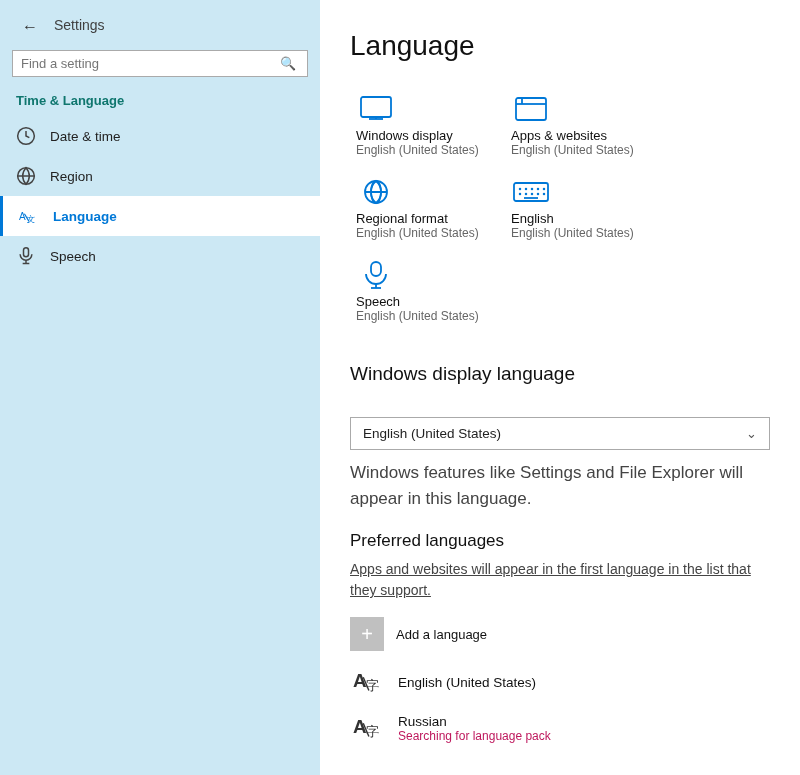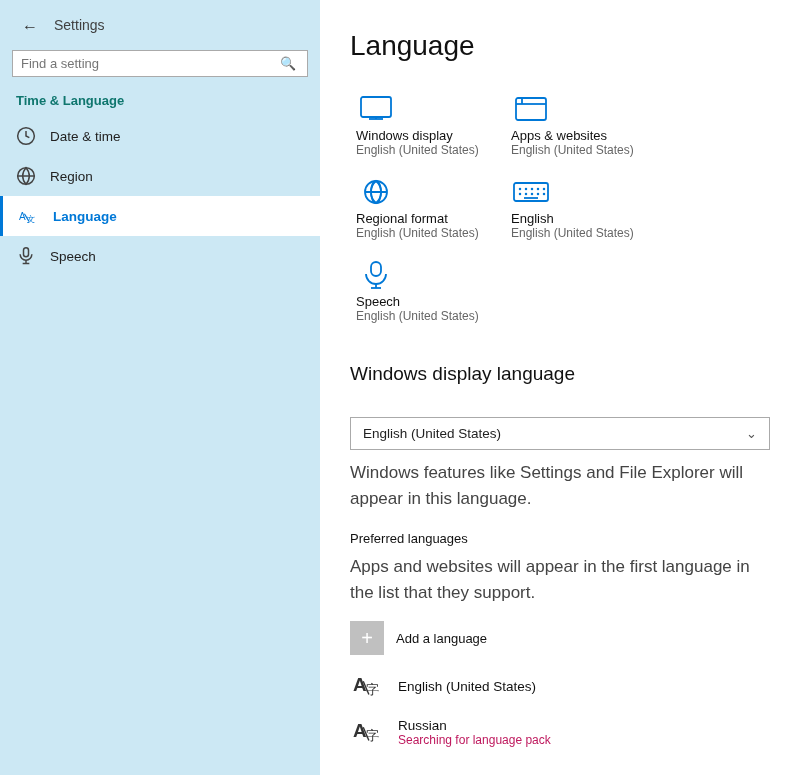--- a/index.html
+++ b/index.html
@@ -206,32 +206,33 @@
     .dropdown-desc {
       font-size: 17px;
       color: #444;
       max-width: 420px;
       line-height: 1.5;
       margin-bottom: 20px;
     }
 
     
     .pref-heading {
-      font-size: 13px;
+      font-size: 17px;
       font-weight: 300;
       color: #111;
       margin-bottom: 8px;
     }
 
     .pref-desc {
-      font-size: 17px;
+      font-size: 14px;
       color: #444;
       margin-bottom: 16px;
       max-width: 420px;
       line-height: 1.5;
+      text-decoration: underline;
     }
 
     .add-language-btn {
       display: flex;
       align-items: center;
       gap: 12px;
       cursor: pointer;
       margin-bottom: 14px;
     }
 

